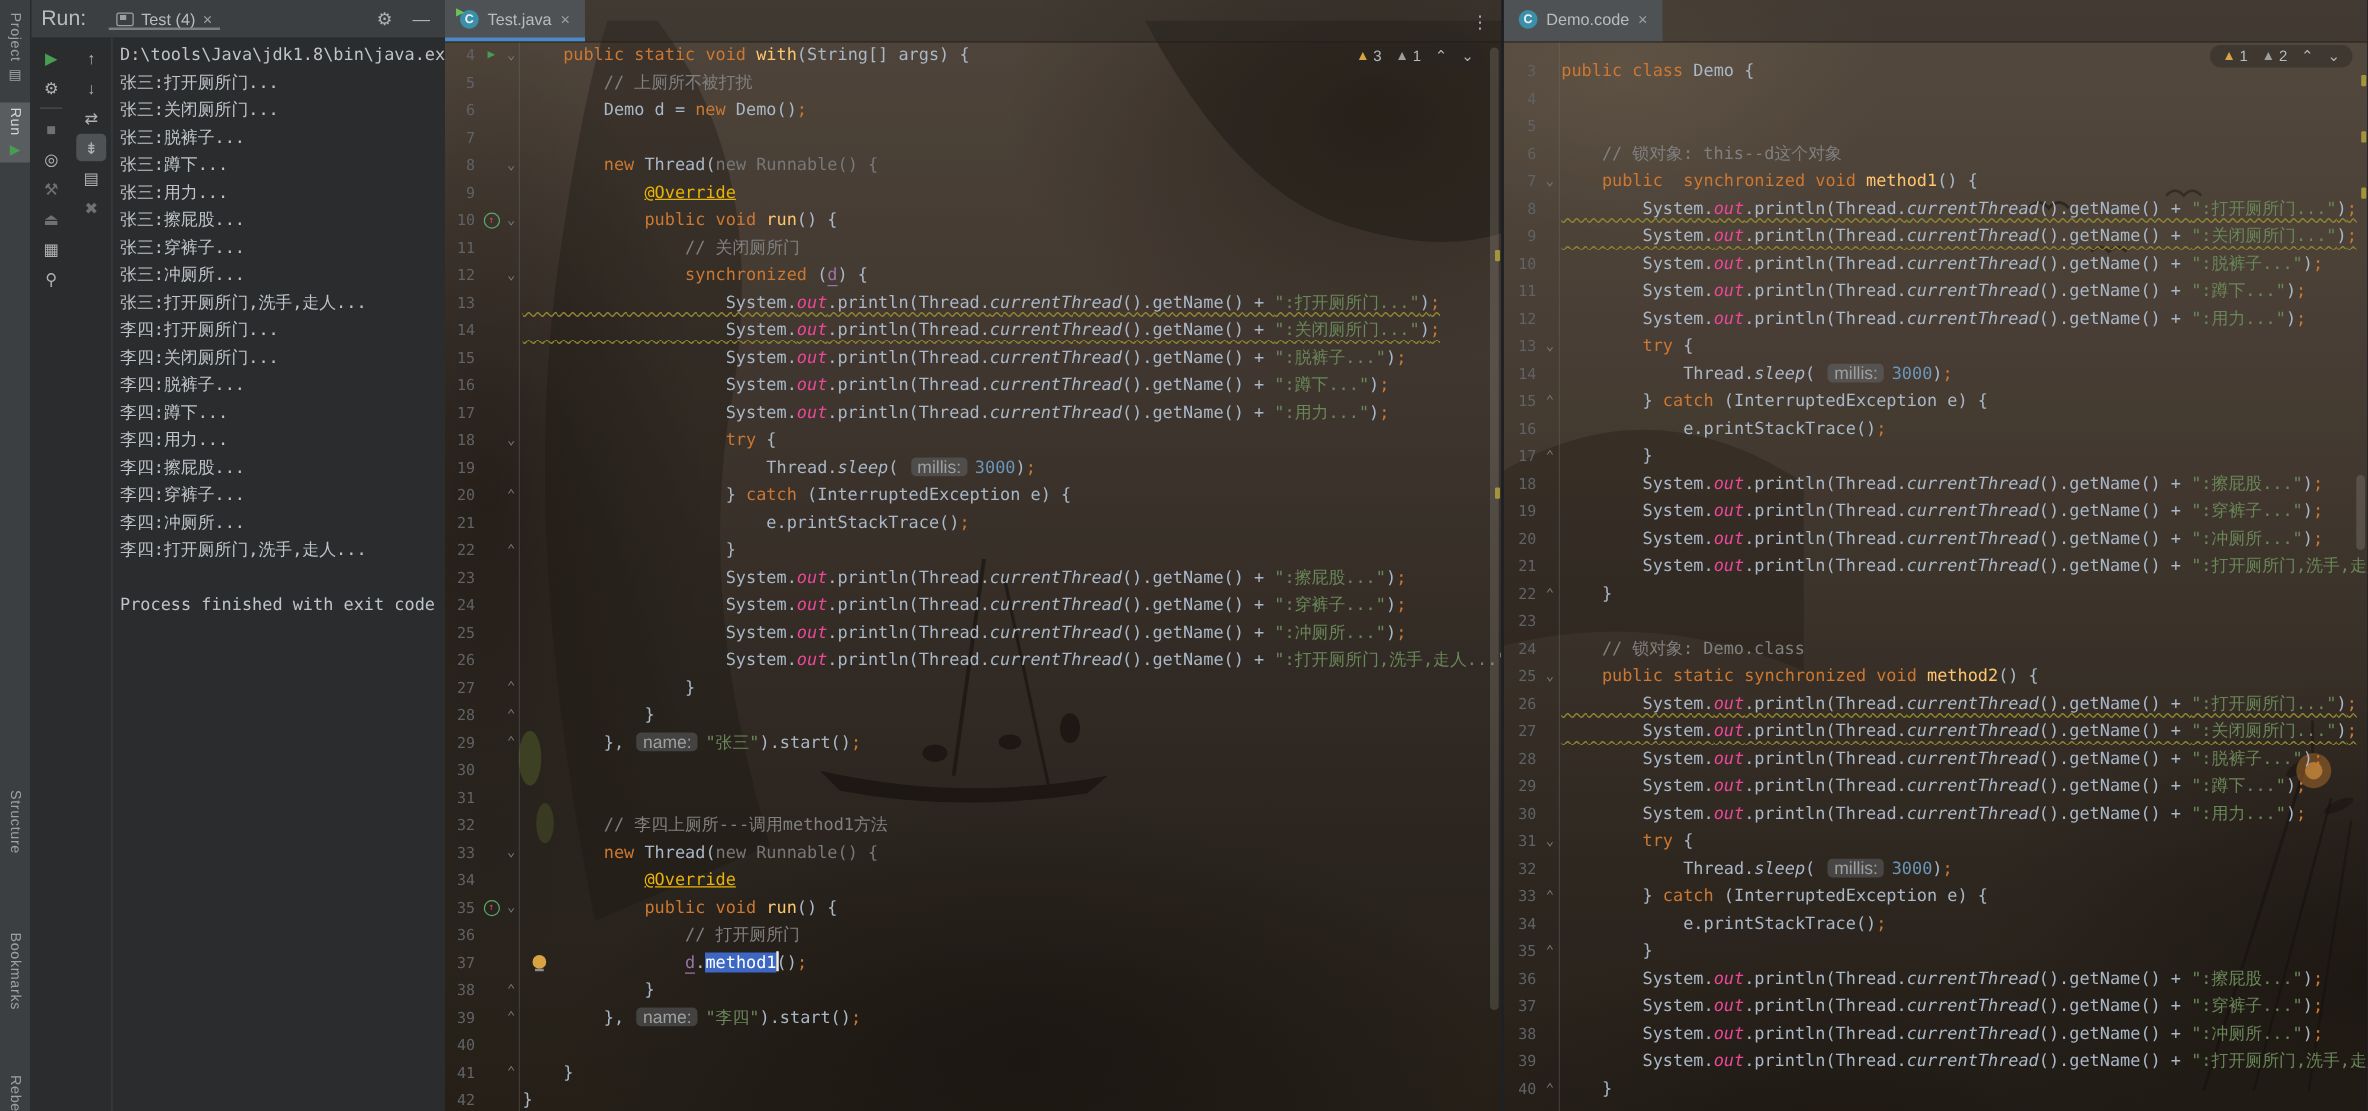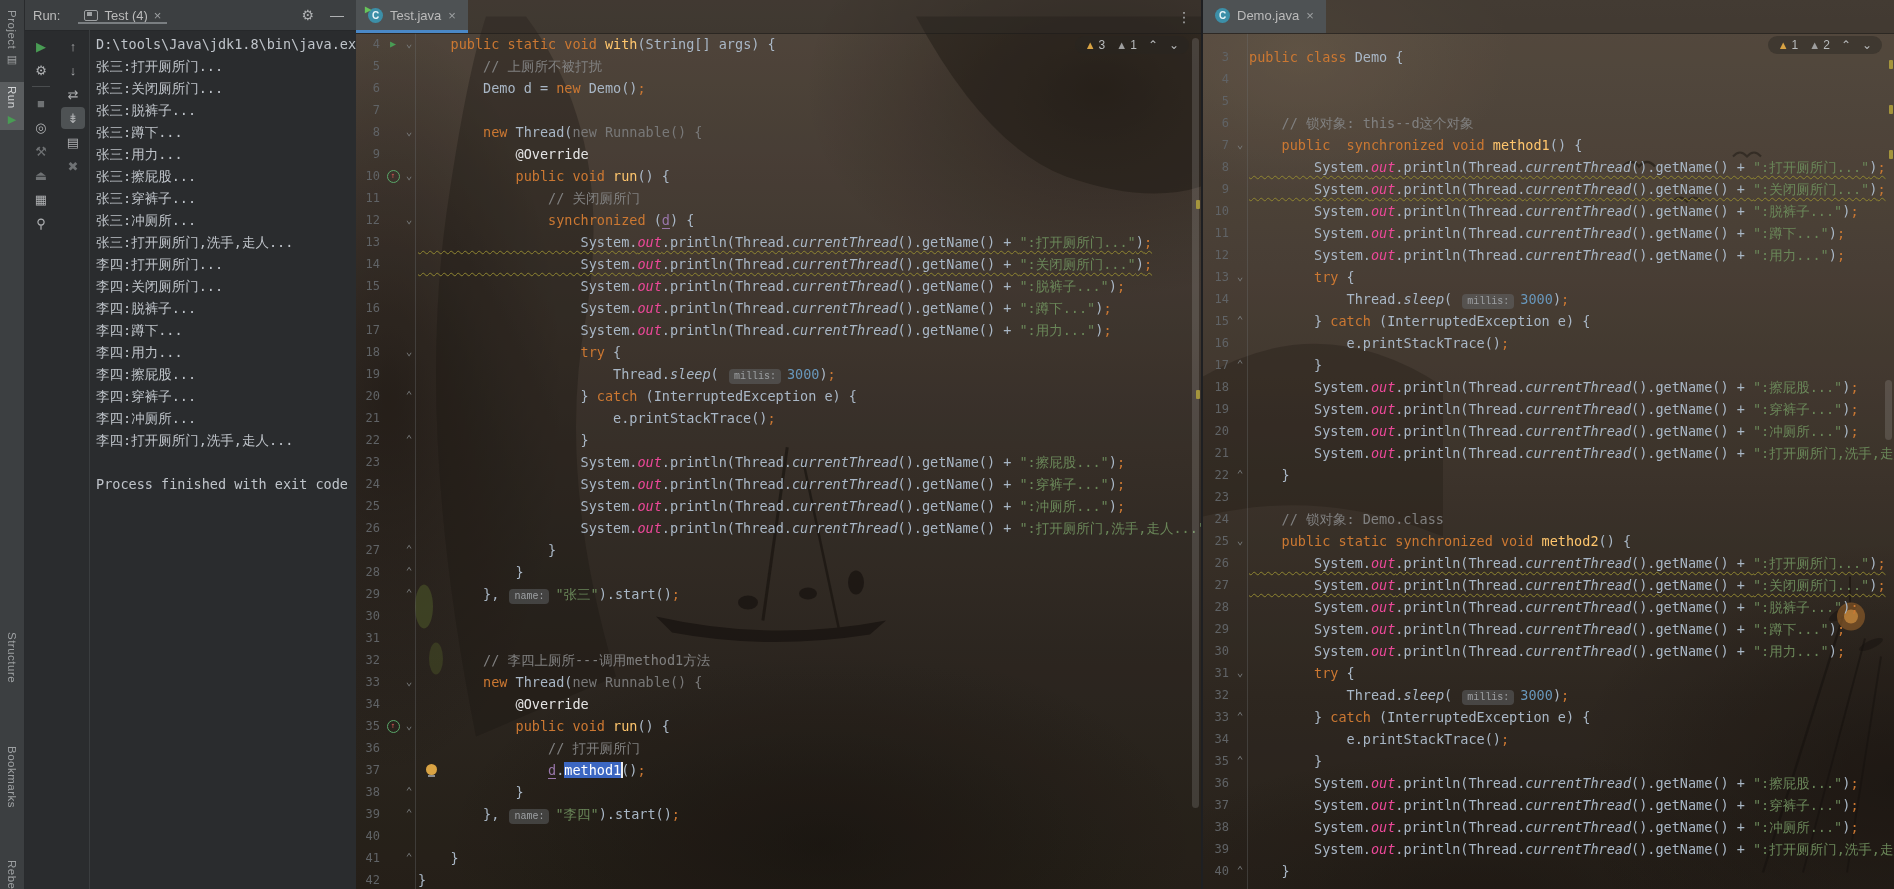--- a/index.html
+++ b/index.html
@@ -10,21 +10,21 @@
   .stripe-btn{position:absolute;left:0;width:24px;display:flex;flex-direction:column;align-items:center;gap:4px;padding:4px 0;cursor:pointer;}
   .stripe-btn.active{background:#5A5D5F;}
   .vlabel{writing-mode:vertical-rl;font-size:11.5px;color:#9DA0A2;letter-spacing:.5px;}
   .stripe-btn.active .vlabel{color:#D4D6D8;}
   .sicon{font-size:11px;color:#9DA0A2;}
   .sicon.green{color:#499C54;}
   .pos-project{top:6px;} .pos-run{top:82px;} .pos-structure{top:628px;} .pos-bookmarks{top:742px;} .pos-rebel{top:856px;}
   
   .run-panel{position:absolute;left:25px;top:0;width:331px;height:889px;background:#2A2C2E;z-index:20;}
   .run-header{position:relative;height:30px;background:#3C3F41;border-bottom:1px solid #26282A;display:flex;align-items:center;}
-  .run-title{margin-left:8px;font-size:13px;color:#BBBBBB;}
+  .run-title{margin-left:8px;font-size:17px;color:#BBBBBB;}
   .run-tab{position:relative;height:18px;display:flex;align-items:center;gap:6px;margin-left:16px;padding:0 8px;cursor:pointer;}
   .run-tab::after{content:"";position:absolute;left:2px;right:2px;bottom:0;height:2px;background:#7A7E81;}
   .runtab-icon{width:12px;height:9px;border:1px solid #9DA0A2;border-radius:2px;position:relative;}
   .runtab-icon::after{content:"";position:absolute;left:2px;top:1px;width:5px;height:4px;background:#9DA0A2;}
   .run-tab .lbl{font-size:13px;color:#BBBBBB;}
   .tab-close{color:#9DA0A2;font-size:13px;line-height:13px;cursor:pointer;}
   .hdr-actions{position:absolute;right:12px;top:0;height:30px;display:flex;align-items:center;gap:16px;}
   .hdr-actions span{color:#AFB1B3;font-size:14px;cursor:pointer;}
   .run-body{position:absolute;top:30px;left:0;right:0;bottom:0;display:flex;}
   .tb-col{width:32px;padding-top:4px;display:flex;flex-direction:column;align-items:center;}
@@ -82,25 +82,25 @@
   .foldline{position:absolute;top:33px;bottom:0;width:1px;background:rgba(110,112,114,.35);z-index:3;}
   .pane-test .foldline{left:59px;}
   .pane-demo .foldline{left:44px;}
   .code{white-space:pre;position:relative;color:#A9B7C6;}
   .sg.kw{color:#CC7832;} .sg.fn{color:#FFC66D;} .sg.pl{color:#A9B7C6;} .sg.com{color:#808080;}
   .sg.str{color:#6A8759;} .sg.num{color:#6897BB;} .sg.semi{color:#CC7832;}
   .sg.fld{color:#ec4899;font-style:italic;}
   .sg.fldu{color:#9876AA;border-bottom:1px solid #9876AA;}
   .sg.itl{color:#A9B7C6;font-style:italic;}
   .sg.gr{color:#787878;}
-  .sg.ann{color:#e5e5e5;}
+  .sg.ann{color:#eab308;text-decoration:underline;}
   .sg.wv{text-decoration:underline;text-decoration-style:wavy;text-decoration-color:#8F8530;text-decoration-thickness:1px;text-underline-offset:3px;}
   .sg.sel{background:#3C67C2;color:#FFFFFF;}
   .caret{display:inline-block;width:2px;height:16px;background:#ECECEC;vertical-align:-3px;margin-right:-2px;}
-  .chip{display:inline-block;background:rgba(104,108,112,.45);color:#9DA0A3;border-radius:4px;font-size:10px;line-height:15px;padding:0 5px;margin:0 6px 4px 2px;font-family:Liberation Mono, monospace;}
+  .chip{display:inline-block;background:rgba(104,108,112,.45);color:#9DA0A3;border-radius:4px;font-size:14px;line-height:15px;padding:0 5px;margin:0 6px 4px 2px;font-family:Liberation Sans, sans-serif;}
   .bulb{position:absolute;left:70px;top:5px;width:11px;height:11px;border-radius:50%;background:#D9A343;cursor:pointer;}
   .bulb::after{content:"";position:absolute;left:2px;top:11px;width:7px;height:2px;background:#8A8C8E;}
   
   .vthumb{position:absolute;right:2px;width:7px;border-radius:4px;background:rgba(255,255,255,.13);z-index:7;cursor:pointer;}
   .tick{position:absolute;right:1px;width:4px;height:9px;border-radius:1px;background:#B3A23C;opacity:.85;z-index:7;}
 </style>
 </head>
 <body>
 
 <div class="app">
@@ -486,21 +486,21 @@
           <rect x="646" y="560" width="2" height="26" fill="#1a140e" opacity="0.6"></rect>
           <circle cx="648" cy="600" r="14" fill="#C87E2F" opacity="0.5"></circle>
           <circle cx="648" cy="600" r="7" fill="#E09A43" opacity="0.8"></circle>
         </svg>
       </div>
       <div class="tabbar">
         <div class="etab">
           <span class="classicon">
               <span>C</span>
             </span>
-          <span>Demo.java</span>
+          <span>Demo.code</span>
           <span class="tab-close">×</span>
         </div>
       </div>
       <div class="inspections">
           <span class="warnitem">
             <span class="tri" style="color: rgb(217, 163, 67);">▲</span>
             <span class="cnt">1</span>
           </span>
           <span class="warnitem">
             <span class="tri" style="color: rgb(158, 158, 158);">▲</span>

